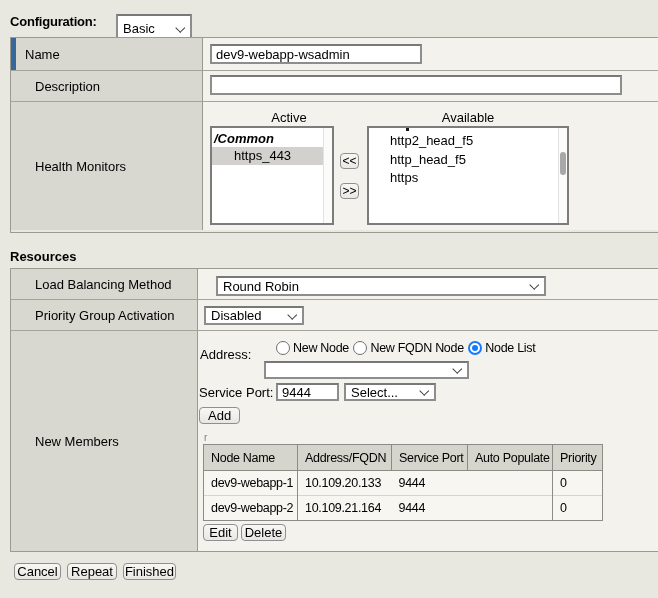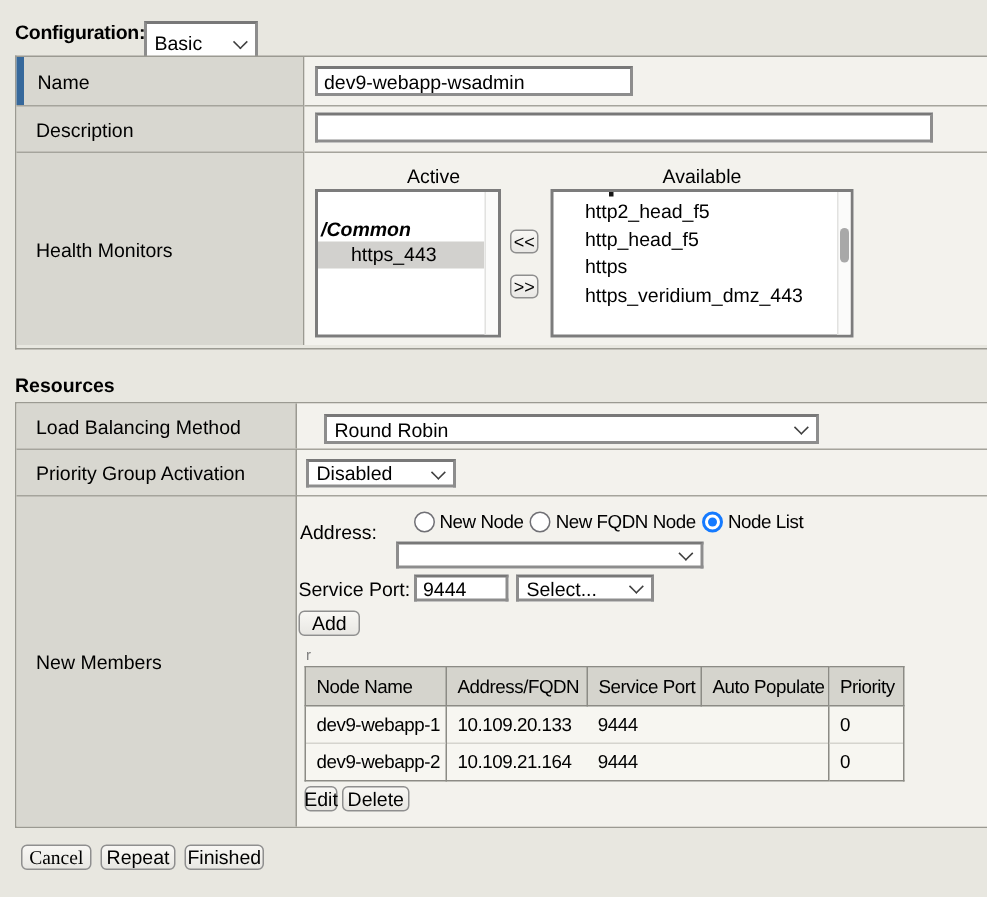--- a/index.html
+++ b/index.html
@@ -36,38 +36,38 @@
   }
   
   .stable { position:absolute; left:10px; width:648px;
     border:1px solid #9b9a92; border-right:none;
     display:grid;
   }
   #table1 { top:37px; height:196px; grid-template-columns:192px 1fr; grid-template-rows:32px 31px 129px; }
   #table2 { top:268px; height:284px; grid-template-columns:187px 1fr; grid-template-rows:30px 31px 221px; }
   .lcell {
     background:#d8d7d0; border-right:1px solid #9b9a92;
-    display:flex; align-items:center; padding-left:13px;
+    display:flex; align-items:center; padding-left:24px;
     position:relative;
   }
   .vcell { background:#f3f2ed; position:relative; }
   .rsep { border-top:1px solid #a5a49c; }
   .lcell.req { padding-left:14px; }
   .blue-strip { position:absolute; left:0; top:0; bottom:0; width:5px; background:#36689b; }
   
   .list-title { position:absolute; text-align:center; line-height:13px; }
   .listbox {
     position:absolute; background:#fff;
     border:2px solid #7c7c7c;
     display:flex;
   }
   .list-items { flex:1; overflow:hidden; position:relative; }
   .scrolltrack { width:9px; background:#fbfbfa; border-left:1px solid #e2e2e0; position:relative; }
   .scrollthumb { position:absolute; left:1px; width:6px; border-radius:3px; background:#a8a8a8; }
-  .li-group { font-weight:bold; font-style:italic; padding-left:2px; line-height:17px; margin-top:16px; white-space:nowrap; }
+  .li-group { font-weight:bold; font-style:italic; padding-left:2px; line-height:17px; margin-top:2px; white-space:nowrap; }
   .li-item { padding-left:21px; line-height:18.6px; white-space:nowrap; }
   .li-sel { background:#d2d1ce; padding-left:22px; line-height:17.5px; white-space:nowrap; }
   .tick { position:absolute; left:37px; top:0; width:2.5px; height:2.5px; background:#161616; }
   .mvbtn {
     position:absolute; left:137px; width:19px; height:16px;
     border:1px solid #8f8f8f; border-radius:4px;
     background:linear-gradient(#f8f7f4,#e9e8e5);
     font-size:12px; line-height:14px; text-align:center; cursor:default;
   }
   
@@ -104,21 +104,21 @@
   
   .footer { position:absolute; left:14px; top:563px; display:flex; gap:6px; }
   .nm-label { position:absolute; white-space:nowrap; }
 </style>
 </head>
 <body>
 
 <div class="config-bar">
   <span class="config-label">Configuration:</span>
 </div>
-<div class="sel" style="left:96px; top:14px; width:76px; height:29px;">
+<div class="sel" style="left:116px; top:14px; width:76px; height:29px;">
   <span>Basic</span>
   <span class="chev"></span>
 </div>
 
 <div class="stable" id="table1">
 
   <div class="lcell req">
     <span class="blue-strip"></span>
     <span>Name</span>
   </div>
@@ -151,21 +151,20 @@
     <div class="mvbtn" style="top:51px;">&lt;&lt;</div>
     <div class="mvbtn" style="top:81px;">&gt;&gt;</div>
 
     <div class="listbox" style="left:164px; top:24px; width:202px; height:99px;">
       <div class="list-items">
         <div class="tick"></div>
         <div style="margin-top:4px;">
           <div class="li-item">http2_head_f5</div>
           <div class="li-item">http_head_f5</div>
           <div class="li-item">https</div>
-          <div class="li-item">https_veridium_dmz_443</div>
         </div>
       </div>
       <div class="scrolltrack">
         <div class="scrollthumb" style="top:24px; height:23px;"></div>
       </div>
     </div>
   </div>
 </div>
 
 <div class="section-head">Resources</div>
@@ -251,23 +250,23 @@
         <td>dev9-webapp-2</td>
         <td class="mid">10.109.21.164</td>
         <td class="mid">9444</td>
         <td class="mid"></td>
         <td>0</td>
       </tr>
     </tbody>
       </table>
 
     <div style="position:absolute; left:5px; top:193px; display:flex; gap:3px;">
-      <div class="btn" style="width:22px;">Edit</div>
+      <div class="btn" style="width:35px;">Edit</div>
       <div class="btn" style="width:45px;">Delete</div>
     </div>
   </div>
 </div>
 
 <div class="footer">
-  <div class="btn" style="width:47px;font-family:Liberation Serif, serif;">Cancel</div>
+  <div class="btn" style="width:47px;">Cancel</div>
   <div class="btn" style="width:50px;">Repeat</div>
   <div class="btn" style="width:53px;">Finished</div>
 </div>
 
 </body></html>

